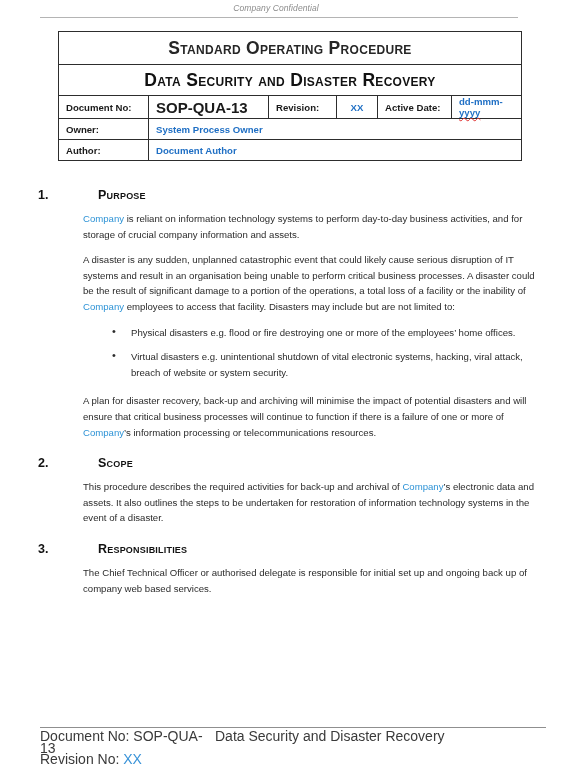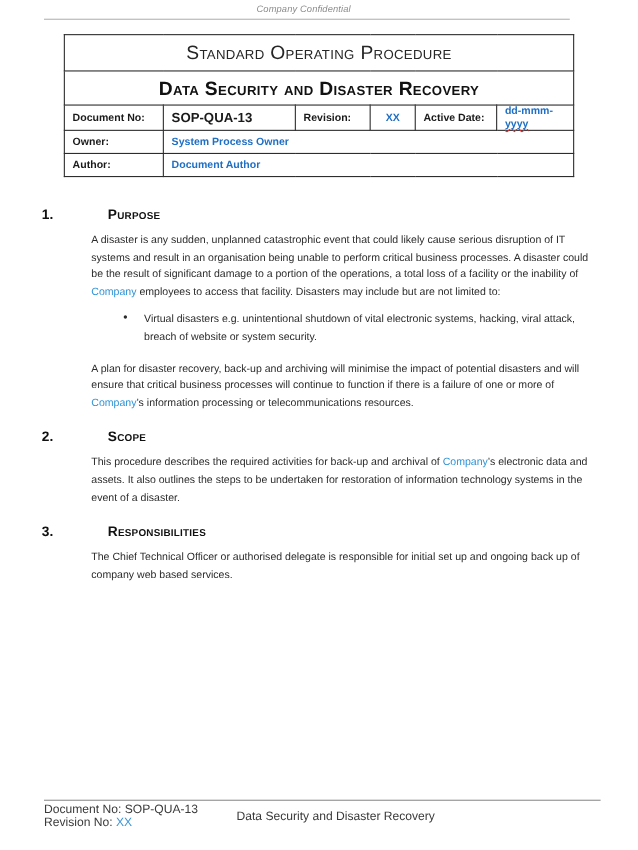--- a/index.html
+++ b/index.html
@@ -60,39 +60,39 @@
   }
   .row-title td {
     height: 31px;
     text-align: center;
   }
   .sop-title {
     font-size: 17.5px;
     font-variant: small-caps;
     letter-spacing: 0.3px;
     color: #262626;
-    font-weight: 400;
+    font-weight: 700;
   }
   .doc-title {
     font-size: 17.5px;
     font-variant: small-caps;
     letter-spacing: 0.3px;
     color: #111111;
     font-weight: bold;
   }
   .row-meta td { height: 21px; }
   .lbl {
     font-weight: bold;
     font-size: 9.6px;
     color: #1a1a1a;
     white-space: nowrap;
   }
   .val-dark {
     font-weight: bold;
-    font-size: 12px;
+    font-size: 15px;
     color: #1a1a1a;
   }
   .val-blue {
     font-weight: bold;
     font-size: 9.6px;
     color: #1f6fc4;
   }
   .spell {
     text-decoration: underline wavy #e03030;
     text-decoration-skip-ink: none;
@@ -181,24 +181,23 @@
     top: 0;
     height: 1px;
     background: #8f8f8f;
   }
   .foot-grid {
     position: absolute;
     left: 40px;
     right: 34px;
     top: 4px;
     display: flex;
-    font-size: 11px;
+    font-size: 14px;
     line-height: 11.5px;
     color: #3a3a3a;
-    align-items: center;
   }
   .foot-left  { flex: 0 0 175px; text-align: left; }
   .foot-mid   { flex: 1 1 auto;  text-align: left; }
   .foot-right { flex: 0 0 165px; text-align: right; }
   .foot-blue { color: #3a93d8; }
 </style>
 </head>
 <body>
 
 <div class="page-header">
@@ -264,22 +263,24 @@
     </tr>
   </tbody>
 </table>
 
 <div class="content" id="content">
     <div class="sec-block">
       <div class="sec-head">
         <span class="sec-num">1.</span>
         <span class="sec-title">Purpose</span>
       </div>
+      <div class="para"><span class="blue">Company</span><span> is reliant on information technology systems to perform day-to-day business activities, and for storage of crucial company information and assets.</span></div>
       <div class="para"><span>A disaster is any sudden, unplanned catastrophic event that could likely cause serious disruption of IT systems and result in an organisation being unable to perform critical business processes. A disaster could be the result of significant damage to a portion of the operations, a total loss of a facility or the inability of </span><span class="blue">Company</span><span> employees to access that facility. Disasters may include but are not limited to:</span></div>
       <ul class="bullets">
+        <li>Physical disasters e.g. flood or fire destroying one or more of the employees’ home offices.</li>
         <li>Virtual disasters e.g. unintentional shutdown of vital electronic systems, hacking, viral attack, breach of website or system security.</li>
       </ul>
       <div class="gap-after-bullets"></div>
       <div class="para"><span>A plan for disaster recovery, back-up and archiving will minimise the impact of potential disasters and will ensure that critical business processes will continue to function if there is a failure of one or more of </span><span class="blue">Company</span><span>’s information processing or telecommunications resources.</span></div>
     </div>
     <div class="sec-block">
       <div class="sec-head">
         <span class="sec-num">2.</span>
         <span class="sec-title">Scope</span>
       </div>

